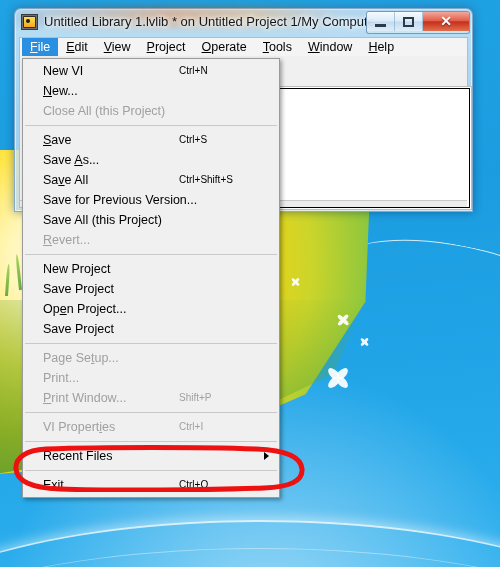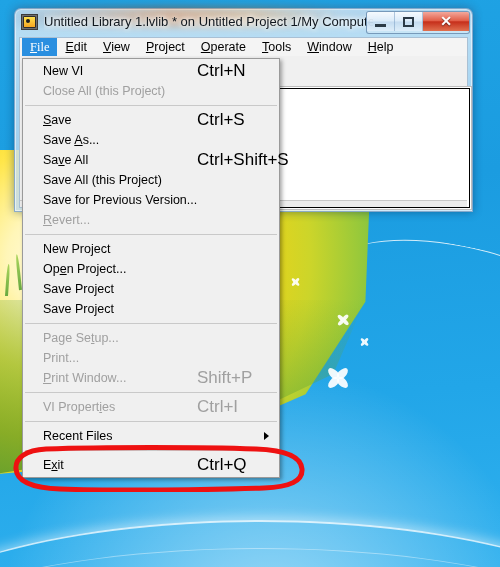--- a/index.html
+++ b/index.html
@@ -65,38 +65,38 @@
     background:linear-gradient(to bottom,#f3a79b 0%,#e2604a 45%,#c62f1b 52%,#e0704f 100%);}
   .wb .min-glyph{width:11px;height:3px;background:#2b3a46;margin-top:7px;}
   .wb .max-glyph{width:11px;height:10px;border:2px solid #2b3a46;box-sizing:border-box;}
   .wb .close-glyph{color:#fff;font-size:14px;font-weight:bold;line-height:1;text-shadow:0 1px 1px rgba(0,0,0,.5);
     font-family:"Liberation Serif",serif;}
 
   
   .menubar{position:absolute;left:5px;top:29px;right:5px;height:19px;background:#f4f4f4;
     border:1px solid #a9c0d4;border-bottom:none;box-sizing:border-box;display:flex;align-items:center;padding-left:2px;}
   .mb-item{font-size:12.5px;color:#000;padding:2px 8px;line-height:14px;white-space:nowrap;cursor:default;}
-  .mb-item.active{background:#2a8fe0;color:#fff;font-family:Liberation Serif, serif;}
+  .mb-item.active{background:#2a8fe0;color:#fff;}
   .mb-item u{text-decoration:underline;}
 
   .client{position:absolute;left:5px;top:48px;right:5px;bottom:4px;background:#f0f0f0;
     border:1px solid #a9c0d4;border-top:none;box-sizing:border-box;}
   .white-panel{position:absolute;left:259px;top:32px;width:191px;height:120px;background:#fff;
     border:1px solid #000;box-sizing:border-box;
     box-shadow:0 0 0 1px #fefefe, 0 0 0 2px #bdbdbd;}
   .client-bottom{position:absolute;left:0;right:0;bottom:0;height:6px;background:#ececec;border-top:1px solid #c8c8c8;}
 
   
   #filemenu{position:absolute;left:22px;top:58px;width:258px;
     background:#f0f0f0;border:1px solid #9a9a9a;box-sizing:border-box;
     box-shadow:2px 2px 4px rgba(0,0,0,.35);padding:2px 0 2px 0;}
   .mi{position:relative;height:20px;line-height:20px;font-size:12.5px;color:#000;
     padding-left:20px;white-space:nowrap;cursor:default;}
   .mi.disabled{color:#a0a0a0;}
-  .mi .sc{position:absolute;left:174px;top:0;font-size:17px;}
+  .mi .sc{position:absolute;left:156px;top:0;font-size:10px;}
   .mi u{text-decoration:underline;}
   .mi .arrow{position:absolute;left:241px;top:6px;width:0;height:0;
     border-left:5px solid #000;border-top:4px solid transparent;border-bottom:4px solid transparent;}
   .sep{height:1px;background:#c9c9c9;margin:4px 2px 4px 2px;}
 
   
   #annotation{position:absolute;left:12px;top:444px;width:296px;height:48px;pointer-events:none;}
 </style>
 </head>
 <body>
@@ -205,32 +205,33 @@
     </div>
 
   <div class="client">
     <div class="white-panel"></div>
     <div class="client-bottom"></div>
   </div>
 </div>
 
 <div id="filemenu">
     <div class="mi"><span>New VI</span><span class="sc">Ctrl+N</span></div>
+    <div class="mi"><span><u>N</u>ew...</span></div>
     <div class="mi disabled"><span>Close All (this Project)</span></div>
     <div class="sep"></div>
     <div class="mi"><span><u>S</u>ave</span><span class="sc">Ctrl+S</span></div>
     <div class="mi"><span>Save <u>A</u>s...</span></div>
     <div class="mi"><span>Sa<u>v</u>e All</span><span class="sc">Ctrl+Shift+S</span></div>
+    <div class="mi"><span>Save for Previous Version...</span></div>
     <div class="mi"><span>Save All (this Project)</span></div>
-    <div class="mi"><span>Save for Previous Version...</span></div>
     <div class="mi disabled"><span><u>R</u>evert...</span></div>
     <div class="sep"></div>
     <div class="mi"><span>New Project</span></div>
+    <div class="mi"><span>Save Project</span></div>
     <div class="mi"><span>Op<u>e</u>n Project...</span></div>
-    <div class="mi"><span>Save Project</span></div>
     <div class="mi"><span>Save Project</span></div>
     <div class="sep"></div>
     <div class="mi disabled"><span>Page Se<u>t</u>up...</span></div>
     <div class="mi disabled"><span>Print...</span></div>
     <div class="mi disabled"><span><u>P</u>rint Window...</span><span class="sc">Shift+P</span></div>
     <div class="sep"></div>
     <div class="mi disabled"><span>VI Propert<u>i</u>es</span><span class="sc">Ctrl+I</span></div>
     <div class="sep"></div>
     <div class="mi"><span>Recent Files</span><span class="arrow"></span></div>
     <div class="sep"></div>

